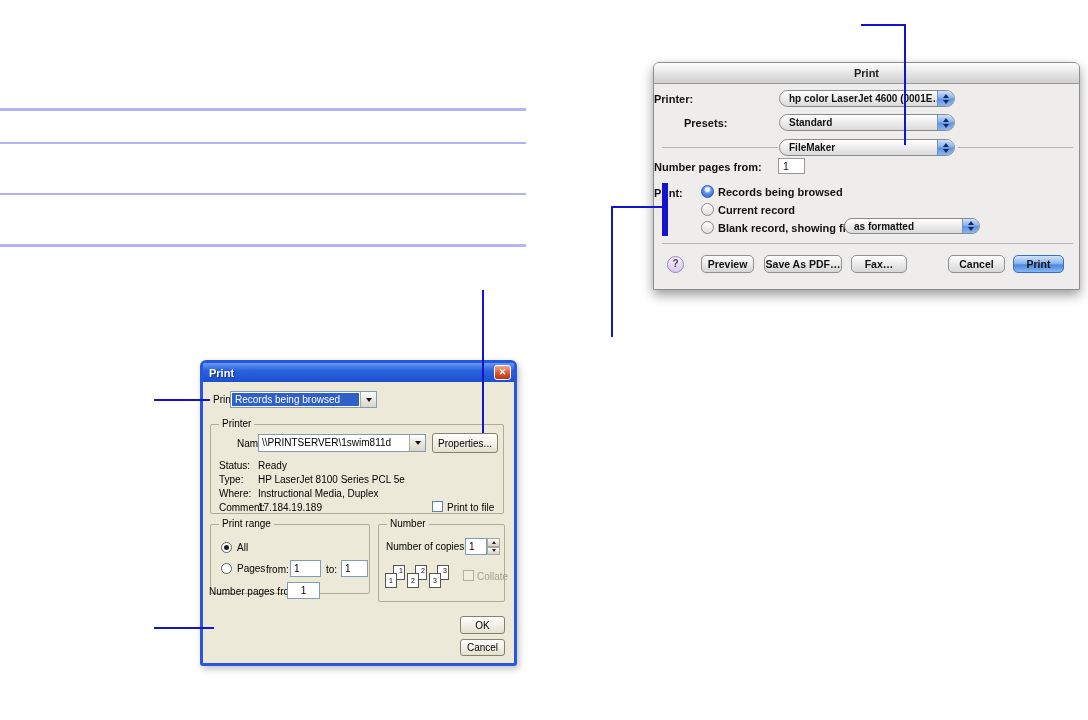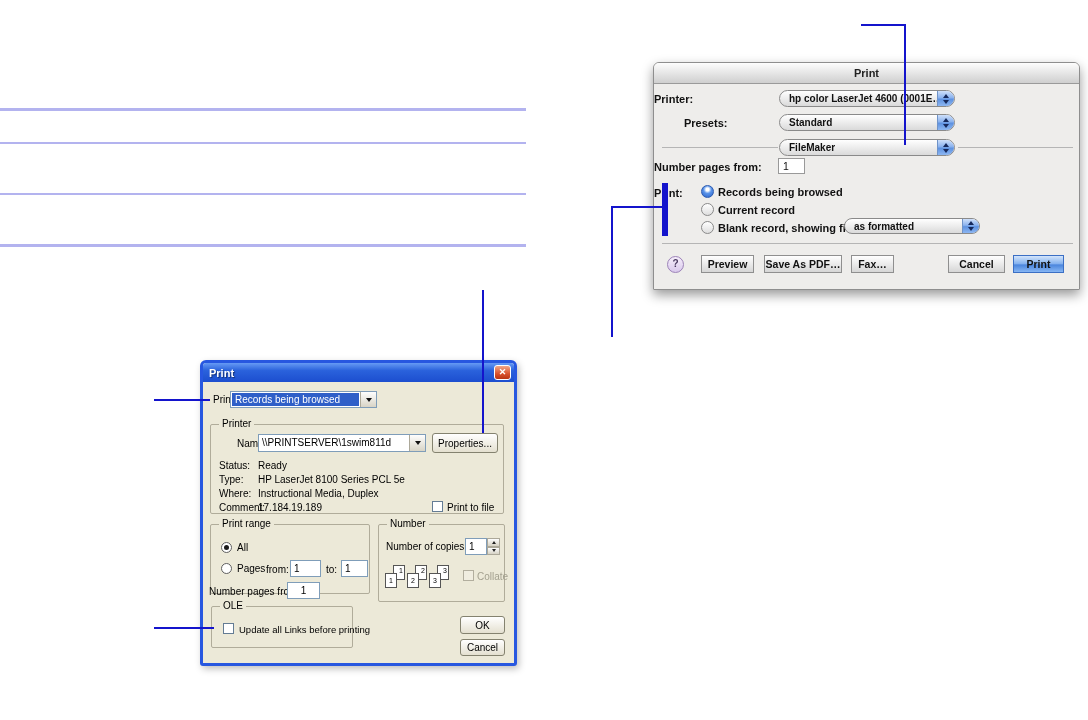--- a/index.html
+++ b/index.html
@@ -30,21 +30,21 @@
        display:flex;flex-direction:column;align-items:center;justify-content:center;gap:2px;}
   .tri-up{width:0;height:0;border-left:3px solid transparent;border-right:3px solid transparent;border-bottom:4px solid #16295c;}
   .tri-dn{width:0;height:0;border-left:3px solid transparent;border-right:3px solid transparent;border-top:4px solid #16295c;}
   .mfield{position:absolute;background:#fff;border:1px solid #999;box-sizing:border-box;
        font-size:10.5px;padding:1px 4px;color:#111;}
   .mdivider{position:absolute;height:1px;background:#b5b5b5;}
   .mradio{position:absolute;width:13px;height:13px;border-radius:50%;border:1px solid #8a8a8a;
        background:linear-gradient(#fff,#dedede);box-sizing:border-box;}
   .mradio.sel{border:1px solid #2c5bb0;
        background:radial-gradient(circle at 50% 32%,#ffffff 0 16%,#5a94ea 42%,#2a62c8 100%);}
-  .pill{position:absolute;height:18px;border:1px solid #8f8f8f;border-radius:0;
+  .pill{position:absolute;height:18px;border:1px solid #8f8f8f;border-radius:5px;
        background:linear-gradient(#ffffff,#d6d6d6);font-size:10.5px;font-weight:bold;color:#111;
        display:flex;align-items:center;justify-content:center;box-sizing:border-box;white-space:nowrap;}
   .pill.primary{border-color:#3b6fc4;
        background:linear-gradient(#d3e5fb 0%,#85b2ef 48%,var(--mac-accent) 56%,#86b6f4 100%);}
   .help{position:absolute;width:15px;height:15px;border-radius:50%;border:1px solid #9c82b8;
        background:linear-gradient(#f6eefb,#d9c9ec);font-size:10px;font-weight:bold;color:#4a3a60;
        text-align:center;line-height:14px;}
 
   
   .win{position:absolute;left:200px;top:360px;width:317px;height:306px;box-sizing:border-box;
@@ -155,21 +155,21 @@
           <span class="tri-up"></span>
           <span class="tri-dn"></span>
         </span>
     </div>
 
     <div class="mdivider" style="left:8px;top:180px;width:411px;"></div>
 
     <div class="help" style="left:13px;top:193px;">?</div>
     <div class="pill" style="left:47px;top:192px;width:53px;">Preview</div>
     <div class="pill" style="left:110px;top:192px;width:78px;text-align:right;">Save As PDF…</div>
-    <div class="pill" style="left:197px;top:192px;width:43px;">Fax…</div>
+    <div class="pill" style="left:197px;top:192px;width:56px;">Fax…</div>
     <div class="pill" style="left:294px;top:192px;width:57px;">Cancel</div>
     <div class="pill primary" style="left:359px;top:192px;width:51px;">Print</div>
   </div>
 
   <div class="win">
     <div class="win-titlebar">
       <span class="win-title">Print</span>
       <span class="win-close">✕</span>
     </div>
     <div class="win-body">
@@ -242,24 +242,19 @@
           <span class="pg back">3</span>
           <span class="pg front">3</span>
         </div>
         <div class="wcheck disabled" style="left:84px;top:45px;"></div>
         <div class="wlabel gray" style="left:98px;top:46px;">Collate</div>
       </div>
 
       <div class="wlabel" style="left:6px;top:204px;">Number pages from:</div>
       <div class="wfield" style="left:84px;top:200px;width:33px;height:17px;text-align:center;">1</div>
 
-      <div class="wgroup" style="left:8px;top:224px;width:142px;height:42px;">
-        <span class="legend">OLE</span>
-        <div class="wcheck" style="left:11px;top:16px;"></div>
-        <div class="wlabel" style="left:27px;top:17px;font-size:9.5px;">Update all Links before printing</div>
-      </div>
 
       <div class="wbtn" style="left:257px;top:234px;width:45px;height:18px;">OK</div>
       <div class="wbtn" style="left:257px;top:257px;width:45px;height:17px;">Cancel</div>
     </div>
   </div>
 
 </div>
 
 </body></html>

